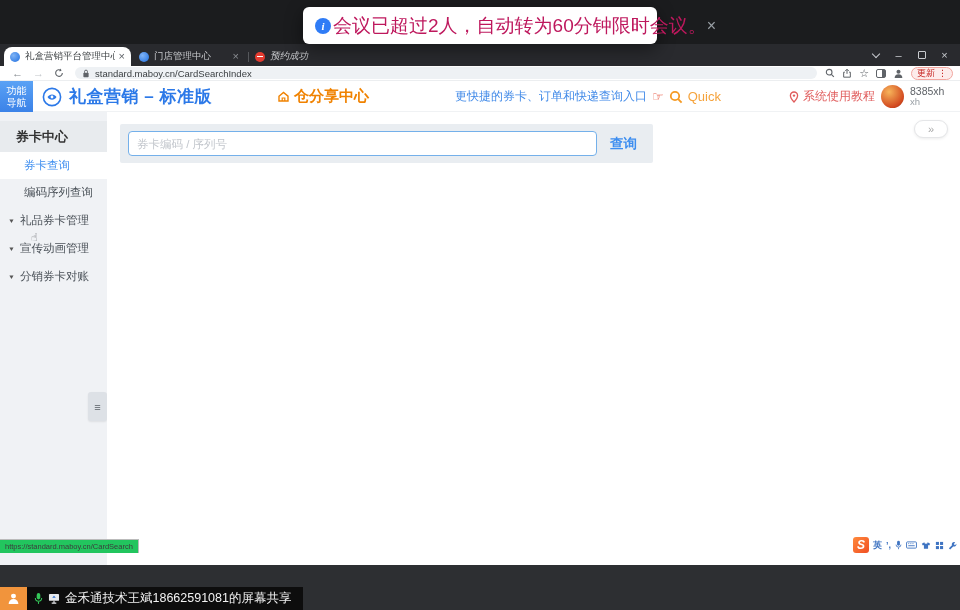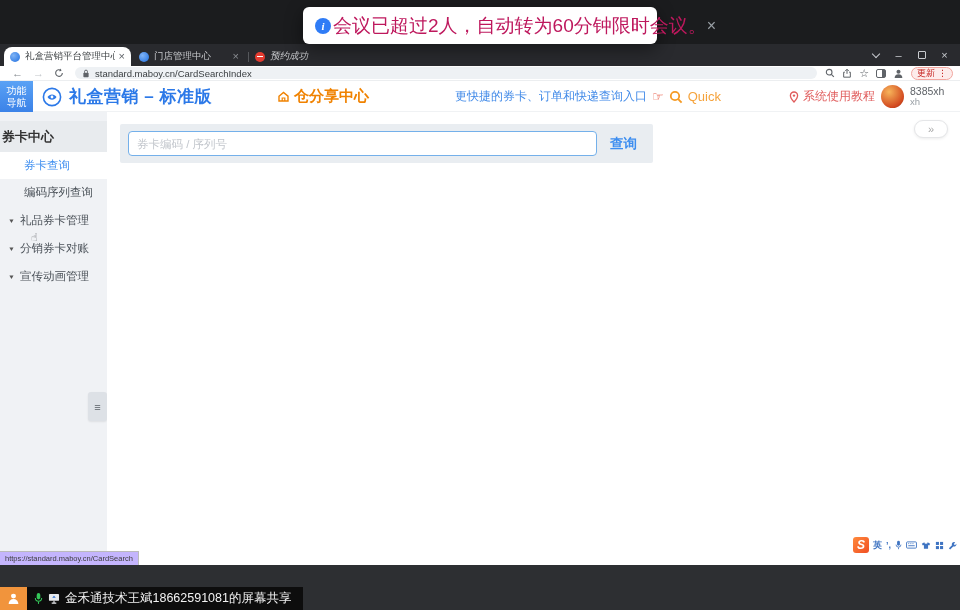--- a/index.html
+++ b/index.html
@@ -73,21 +73,21 @@
   .user-wrap { position:absolute; left:881px; top:0; height:31px; display:flex; align-items:center; gap:6px; }
   .avatar { width:23px; height:23px; border-radius:50%;
             background:radial-gradient(circle at 35% 30%, #f7b45a, #d2491f 70%, #8c2a10); }
   .user-col { display:flex; flex-direction:column; line-height:1.15; }
   .user-name { font-size:10.5px; color:#5f6368; }
   .user-sub { font-size:9.5px; color:#9aa0a6; }
 
   
   .app-body { position:absolute; left:0; top:68px; bottom:0; width:960px; }
   .sidebar { position:absolute; left:0; top:0; bottom:0; width:107px; background:#f0f2f5; padding-top:9px; }
-  .sb-title { height:31px; background:#e8ebee; display:flex; align-items:center; padding-left:2px;
+  .sb-title { height:31px; background:#e8ebee; display:flex; align-items:center; padding-left:16px;
               font-size:13px; font-weight:bold; color:#333; }
   .sb-item { height:27px; display:flex; align-items:center; padding-left:24px; font-size:11.5px; color:#4a5158; }
   .sb-item.active { background:#fff; color:#3e8ef0; }
   .sb-group { height:28px; display:flex; align-items:center; padding-left:8px; font-size:11.5px; color:#4a5158; gap:5px; }
   .tri { font-size:7px; color:#555; transform:scaleY(.85); }
   .hand-cursor { position:absolute; left:31px; top:119px; font-size:11px; color:#63676c; }
   .collapse-handle { position:absolute; left:88px; top:280px; width:19px; height:29px; background:#dde1e6;
                      border-radius:3px; display:flex; align-items:center; justify-content:center;
                      color:#596066; font-size:11px; box-shadow:0 1px 2px rgba(0,0,0,.08); }
 
@@ -98,21 +98,21 @@
                   font-family:"Liberation Sans","DejaVu Sans",sans-serif; color:#333; }
   .search-input::placeholder { color:#c2c6cc; }
   .search-btn { position:absolute; left:490px; top:0; height:39px; display:flex; align-items:center;
                 font-size:13.5px; font-weight:bold; color:#3e8ef0; background:none; border:none; cursor:pointer;
                 font-family:"Liberation Sans","DejaVu Sans",sans-serif; }
   .expand-pill { position:absolute; right:12px; top:8px; width:34px; height:18px; background:#fff;
                  border:1px solid #e5e6e8; border-radius:9px; box-shadow:0 1px 3px rgba(0,0,0,.08);
                  display:flex; align-items:center; justify-content:center; color:#a8a8a8; font-size:11px; }
 
   
-  .status-tooltip { position:absolute; left:0; bottom:0; height:14px; background:#c4b5fd;
+  .status-tooltip { position:absolute; left:0; bottom:12px; height:14px; background:#22c55e;
                     border-top:1px solid #bbb; border-right:1px solid #bbb; display:flex; align-items:center;
                     padding:0 5px; font-size:7.5px; color:#3c3c3c; z-index:5; }
 
   
   .sogou { position:absolute; left:851px; top:492px; height:18px; display:flex; align-items:center; gap:4px;
            background:rgba(255,255,255,.95); padding:0 2px; z-index:6; }
   .sogou-logo { width:16px; height:16px; border-radius:3px; background:linear-gradient(135deg,#ff8a3c,#f04e23);
                 color:#fff; font:italic bold 12px "Liberation Sans",sans-serif; display:flex; align-items:center;
                 justify-content:center; }
   .sogou-glyph { color:#3f74c2; font-size:9px; font-weight:bold; line-height:1; }
@@ -262,25 +262,25 @@
       <aside class="sidebar">
         <div class="sb-title">券卡中心</div>
         <div class="sb-item active">券卡查询</div>
         <div class="sb-item">编码序列查询</div>
         <div class="sb-group">
           <span class="tri">▼</span>
           <span>礼品券卡管理</span>
         </div>
         <div class="sb-group">
           <span class="tri">▼</span>
-          <span>分销券卡对账</span>
+          <span>宣传动画管理</span>
         </div>
         <div class="sb-group">
           <span class="tri">▼</span>
-          <span>宣传动画管理</span>
+          <span>分销券卡对账</span>
         </div>
         <span class="hand-cursor">☝</span>
       </aside>
 
       <div class="collapse-handle">
         <span>≡</span>
       </div>
 
       <div class="content">
         <div class="search-panel">

